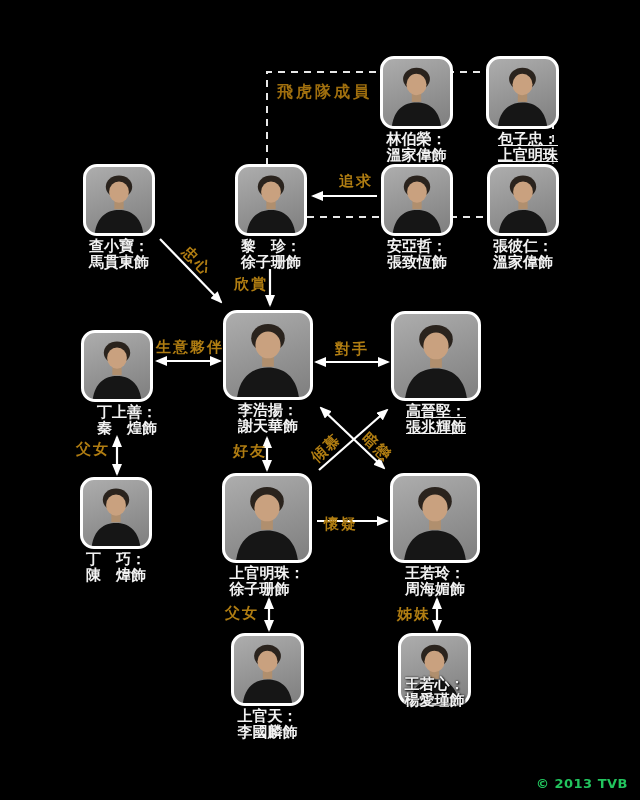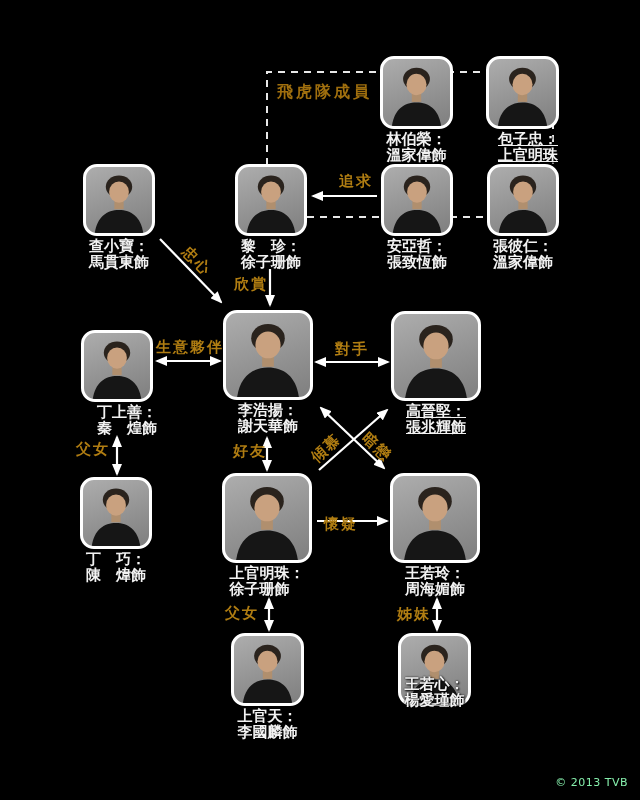--- a/index.html
+++ b/index.html
@@ -22,21 +22,21 @@
   }
   .rel-label{
     position:absolute;color:#B07D12;font-weight:700;font-size:15px;line-height:16px;
     letter-spacing:2px;white-space:nowrap;transform:translate(-50%,-50%);
   }
   .group-label{
     position:absolute;color:#A06F0E;font-weight:700;font-size:16px;
     letter-spacing:3px;white-space:nowrap;
   }
   .footer{
-    position:absolute;right:12px;top:776px;color:#86efac;font-weight:400;font-size:11px;
+    position:absolute;right:12px;top:776px;color:#22c55e;font-weight:700;font-size:13px;
     letter-spacing:.5px;
   }
 </style>
 </head>
 <body>
 
 <div id="stage">
 
   <svg id="dash-layer" class="layer">
       <path d="M267,165 L267,72 L553,72 L553,164" fill="none" stroke="#e8e8e8" stroke-width="2" stroke-dasharray="7 6"></path>

